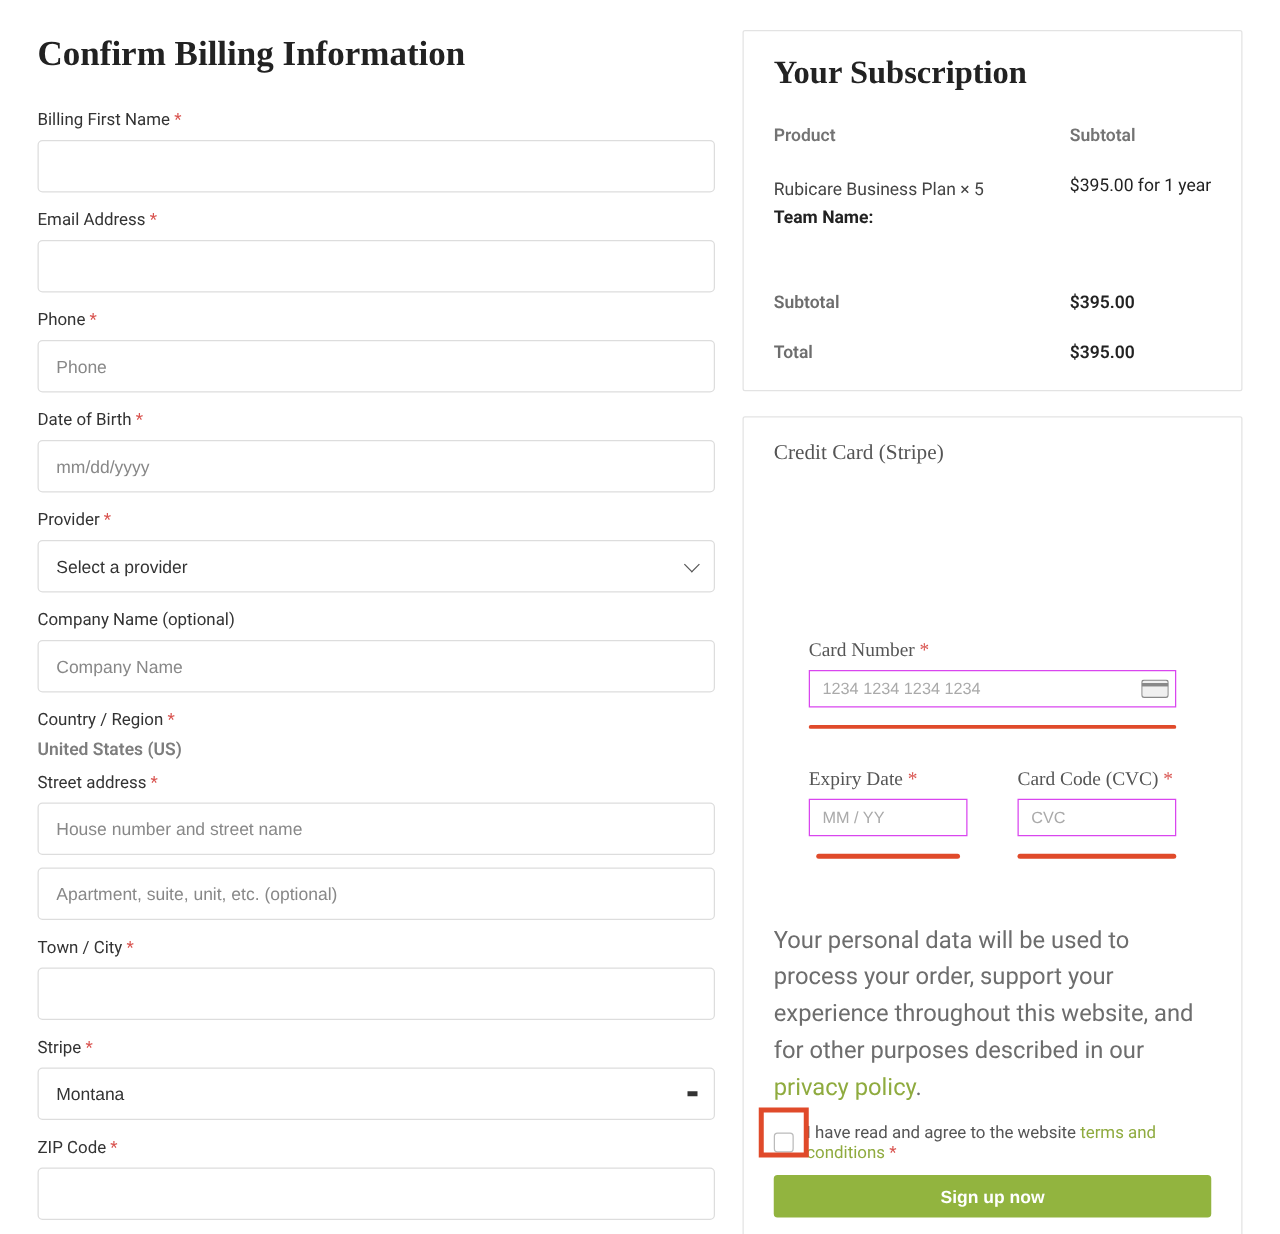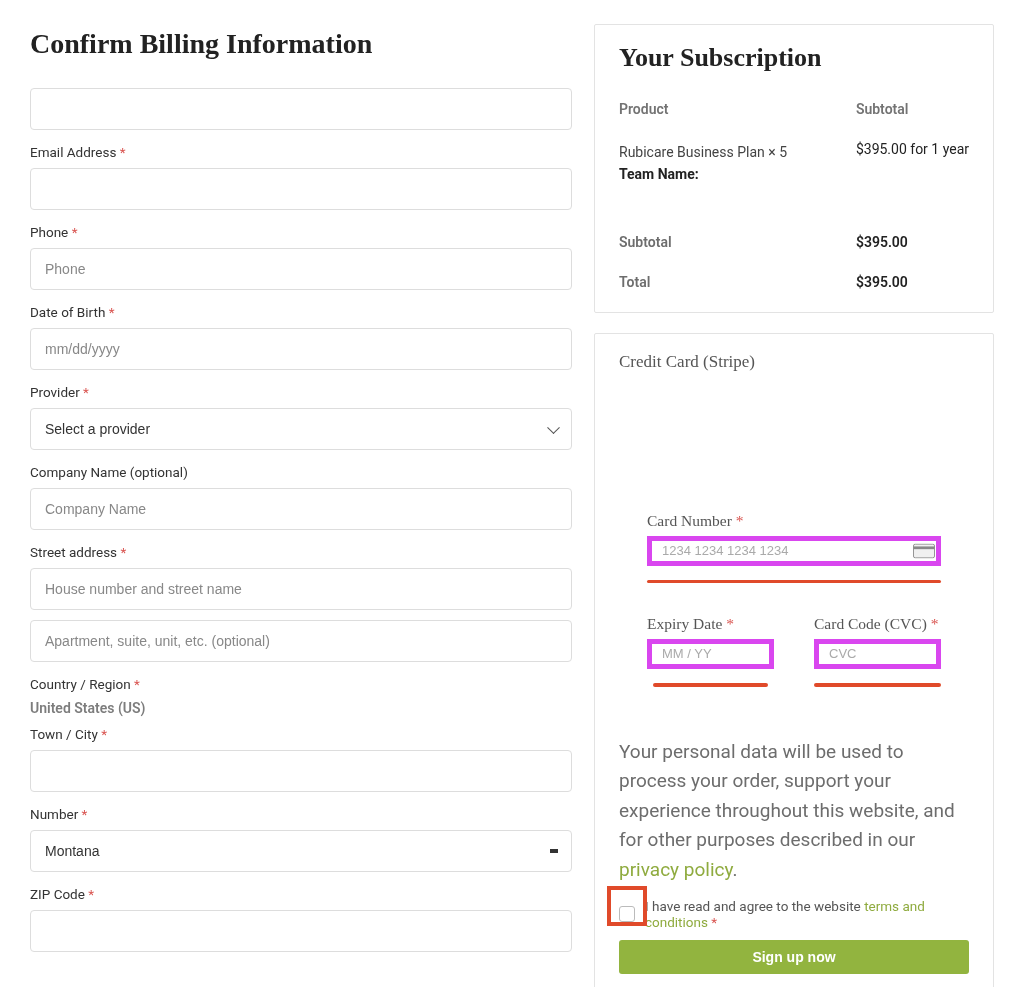--- a/index.html
+++ b/index.html
@@ -120,21 +120,21 @@
     font-family: Georgia, "Times New Roman", serif;
     font-size: 15.5px;
     color: #555;
     display: block;
     margin-bottom: 6px;
   }
   .cc-input-wrap { position: relative; }
   .cc-input {
     width: 100%;
     height: 30px;
-    border: 5px solid #d946ef;
+    border: 1px solid #d946ef;
     padding: 0 10px;
     font-size: 13px;
     color: #333;
   }
   .cc-input::placeholder { color: #aaa; }
   .card-icon {
     position: absolute;
     right: 6px;
     top: 50%;
     transform: translateY(-50%);
@@ -201,20 +201,21 @@
 </head>
 <body>
 
 <div class="layout">
 
   <div class="left-col">
     <h1 class="billing-title">Confirm Billing Information</h1>
 
     <div class="row2">
       <div class="form-group">
+        <label class="fl"><span>Billing First Name</span> <span class="req">*</span></label>
         <input class="text-input" type="text" style="">
       </div>
     </div>
 
     <div class="form-group full">
       <label class="fl"><span>Email Address</span> <span class="req">*</span></label>
       <input class="text-input" type="email" style="">
     </div>
 
     <div class="form-group full">
@@ -234,38 +235,38 @@
           <option>Select a provider</option>
         </select>
       </div>
     </div>
 
     <div class="form-group full">
       <label class="fl">Company Name (optional)</label>
       <input class="text-input" type="text" placeholder="Company Name" style="">
     </div>
 
+    <div class="form-group full" style="margin-bottom:6px;">
+      <label class="fl"><span>Country / Region</span> <span class="req">*</span></label>
+      <div class="static-region">United States (US)</div>
+    </div>
+
     <div class="form-group full">
       <label class="fl"><span>Street address</span> <span class="req">*</span></label>
       <input class="text-input mb-extra" type="text" placeholder="House number and street name" style="">
       <input class="text-input" type="text" placeholder="Apartment, suite, unit, etc. (optional)" style="">
     </div>
 
-    <div class="form-group full" style="margin-bottom:6px;">
-      <label class="fl"><span>Country / Region</span> <span class="req">*</span></label>
-      <div class="static-region">United States (US)</div>
-    </div>
-
     <div class="form-group full">
       <label class="fl"><span>Town / City</span> <span class="req">*</span></label>
       <input class="text-input" type="text" style="">
     </div>
 
     <div class="form-group full">
-      <label class="fl"><span>Number</span> <span class="req">*</span></label>
+      <label class="fl"><span>Stripe</span> <span class="req">*</span></label>
       <div class="select-wrap state-wrap">
         <select class="select-input">
           <option>Montana</option>
         </select>
       </div>
     </div>
 
     <div class="form-group full">
       <label class="fl"><span>ZIP Code</span> <span class="req">*</span></label>
       <input class="text-input" type="text" style="">

